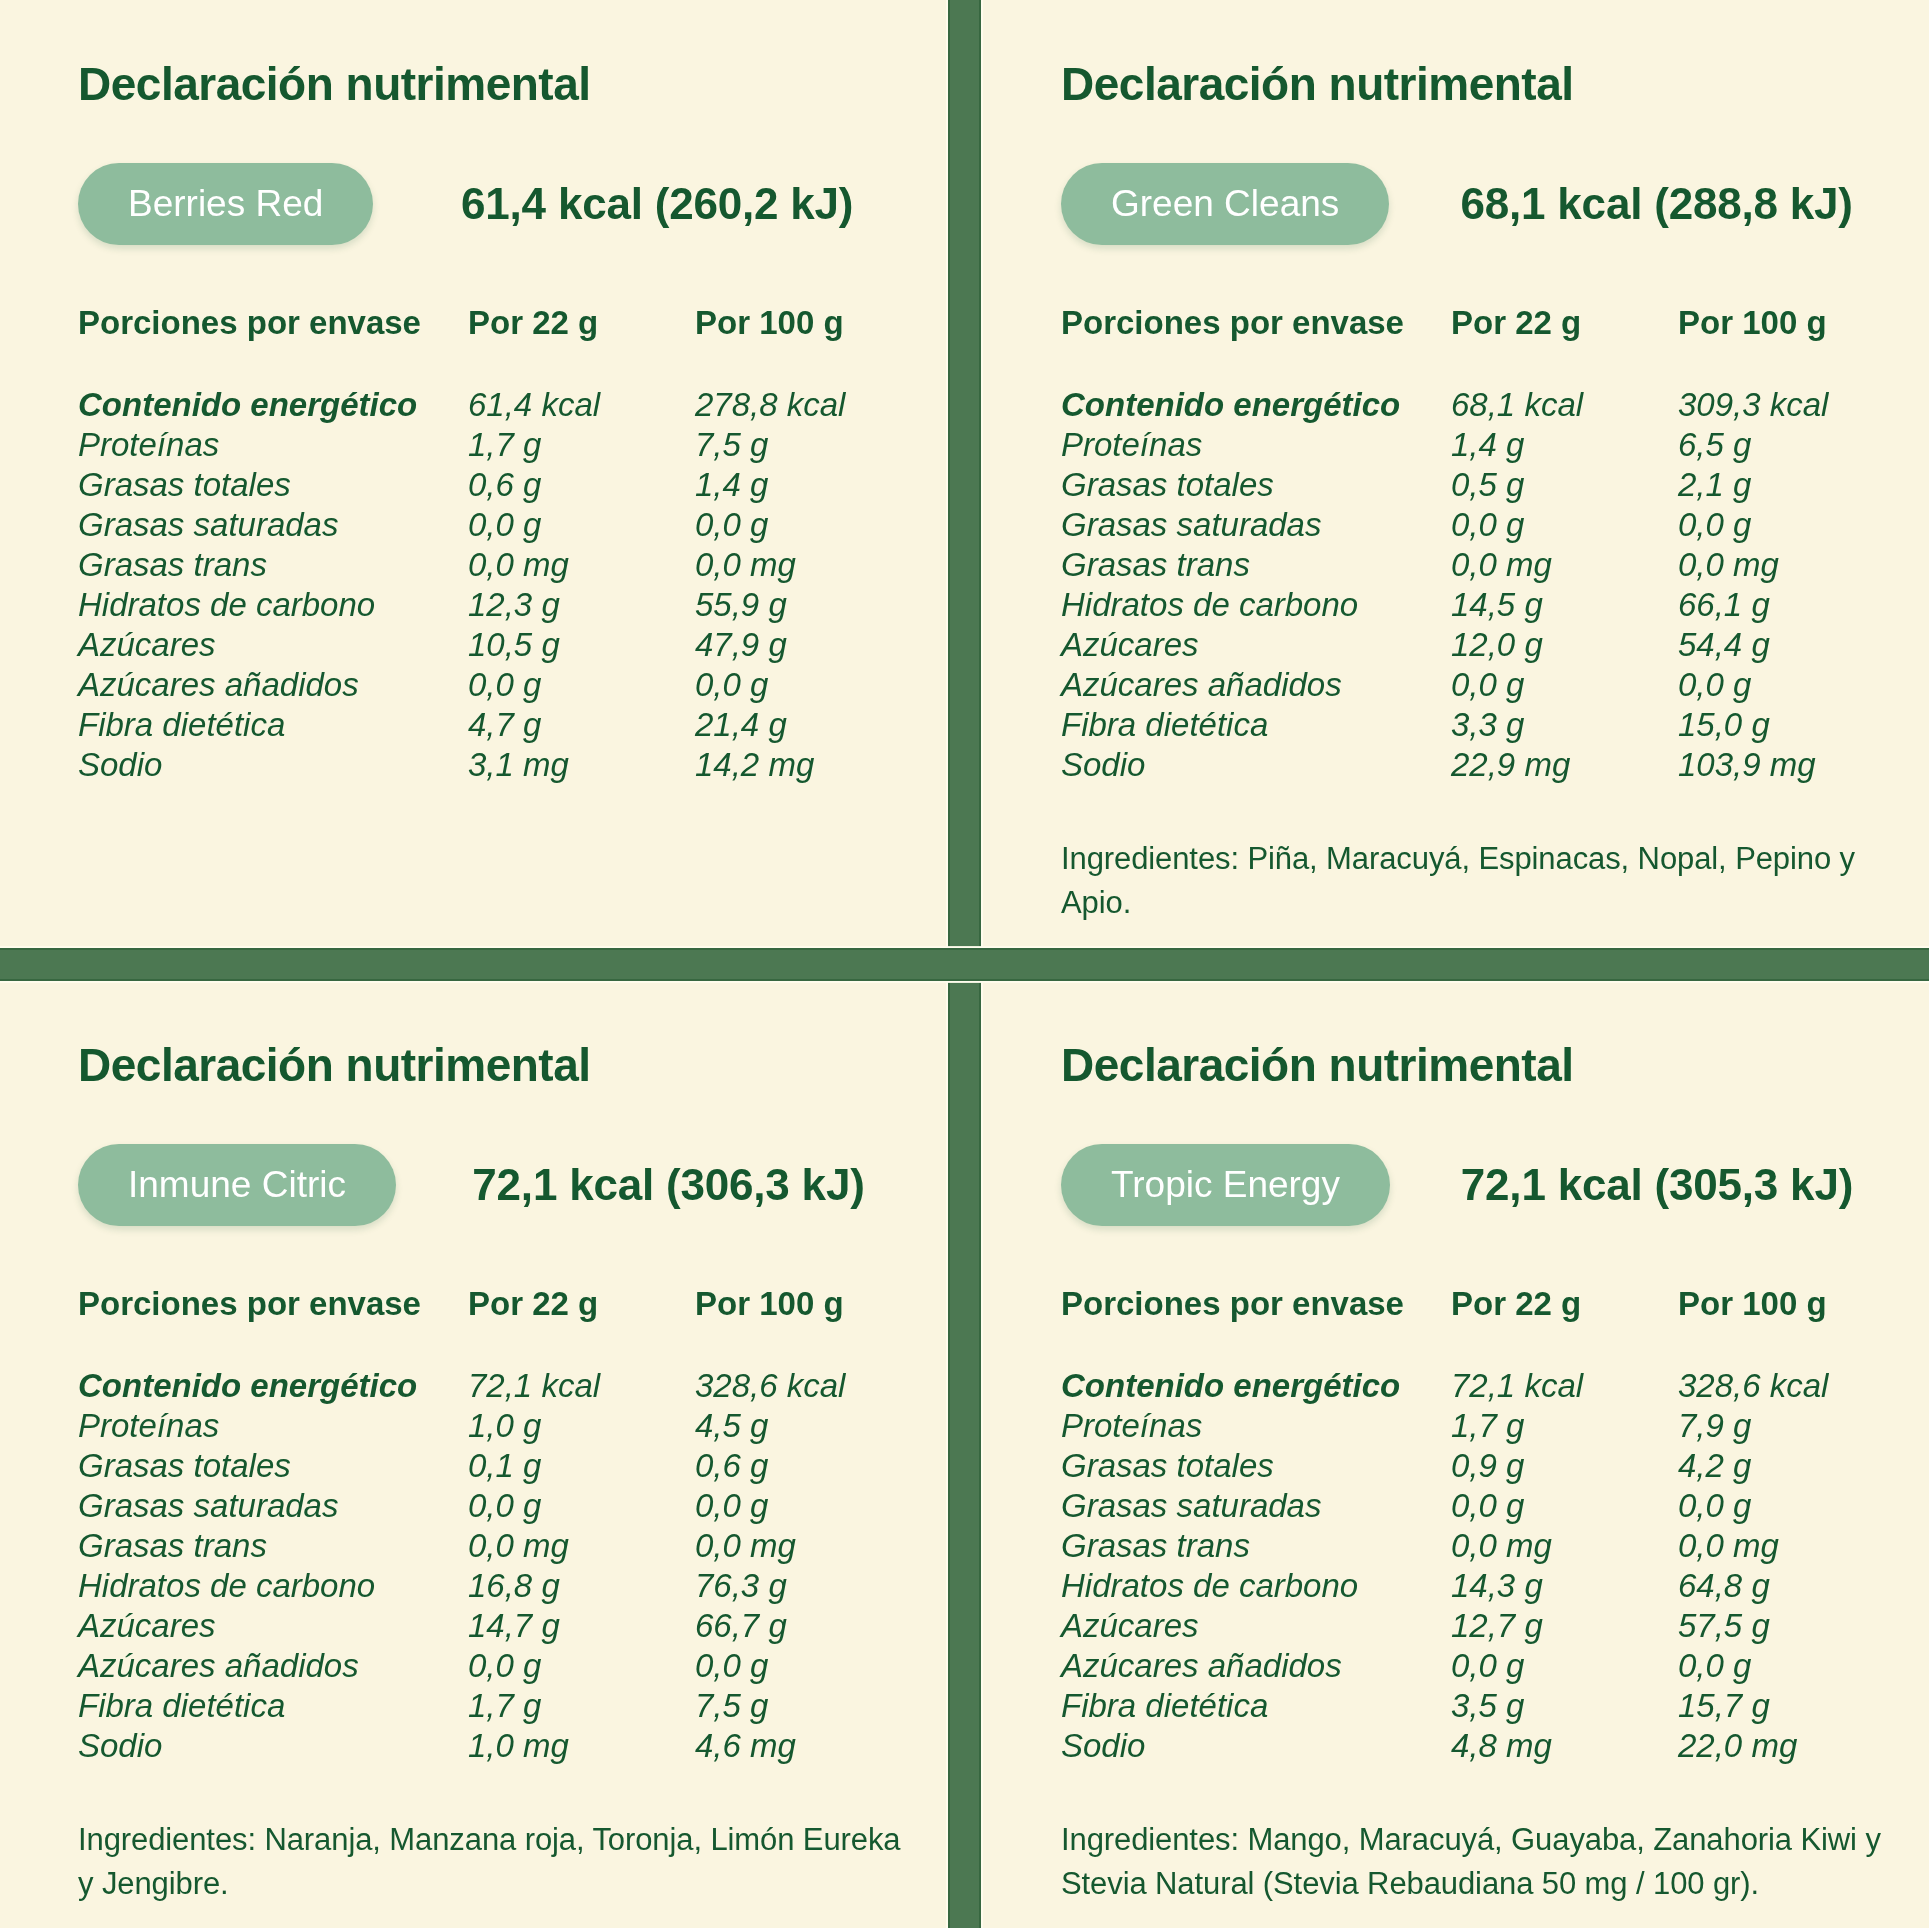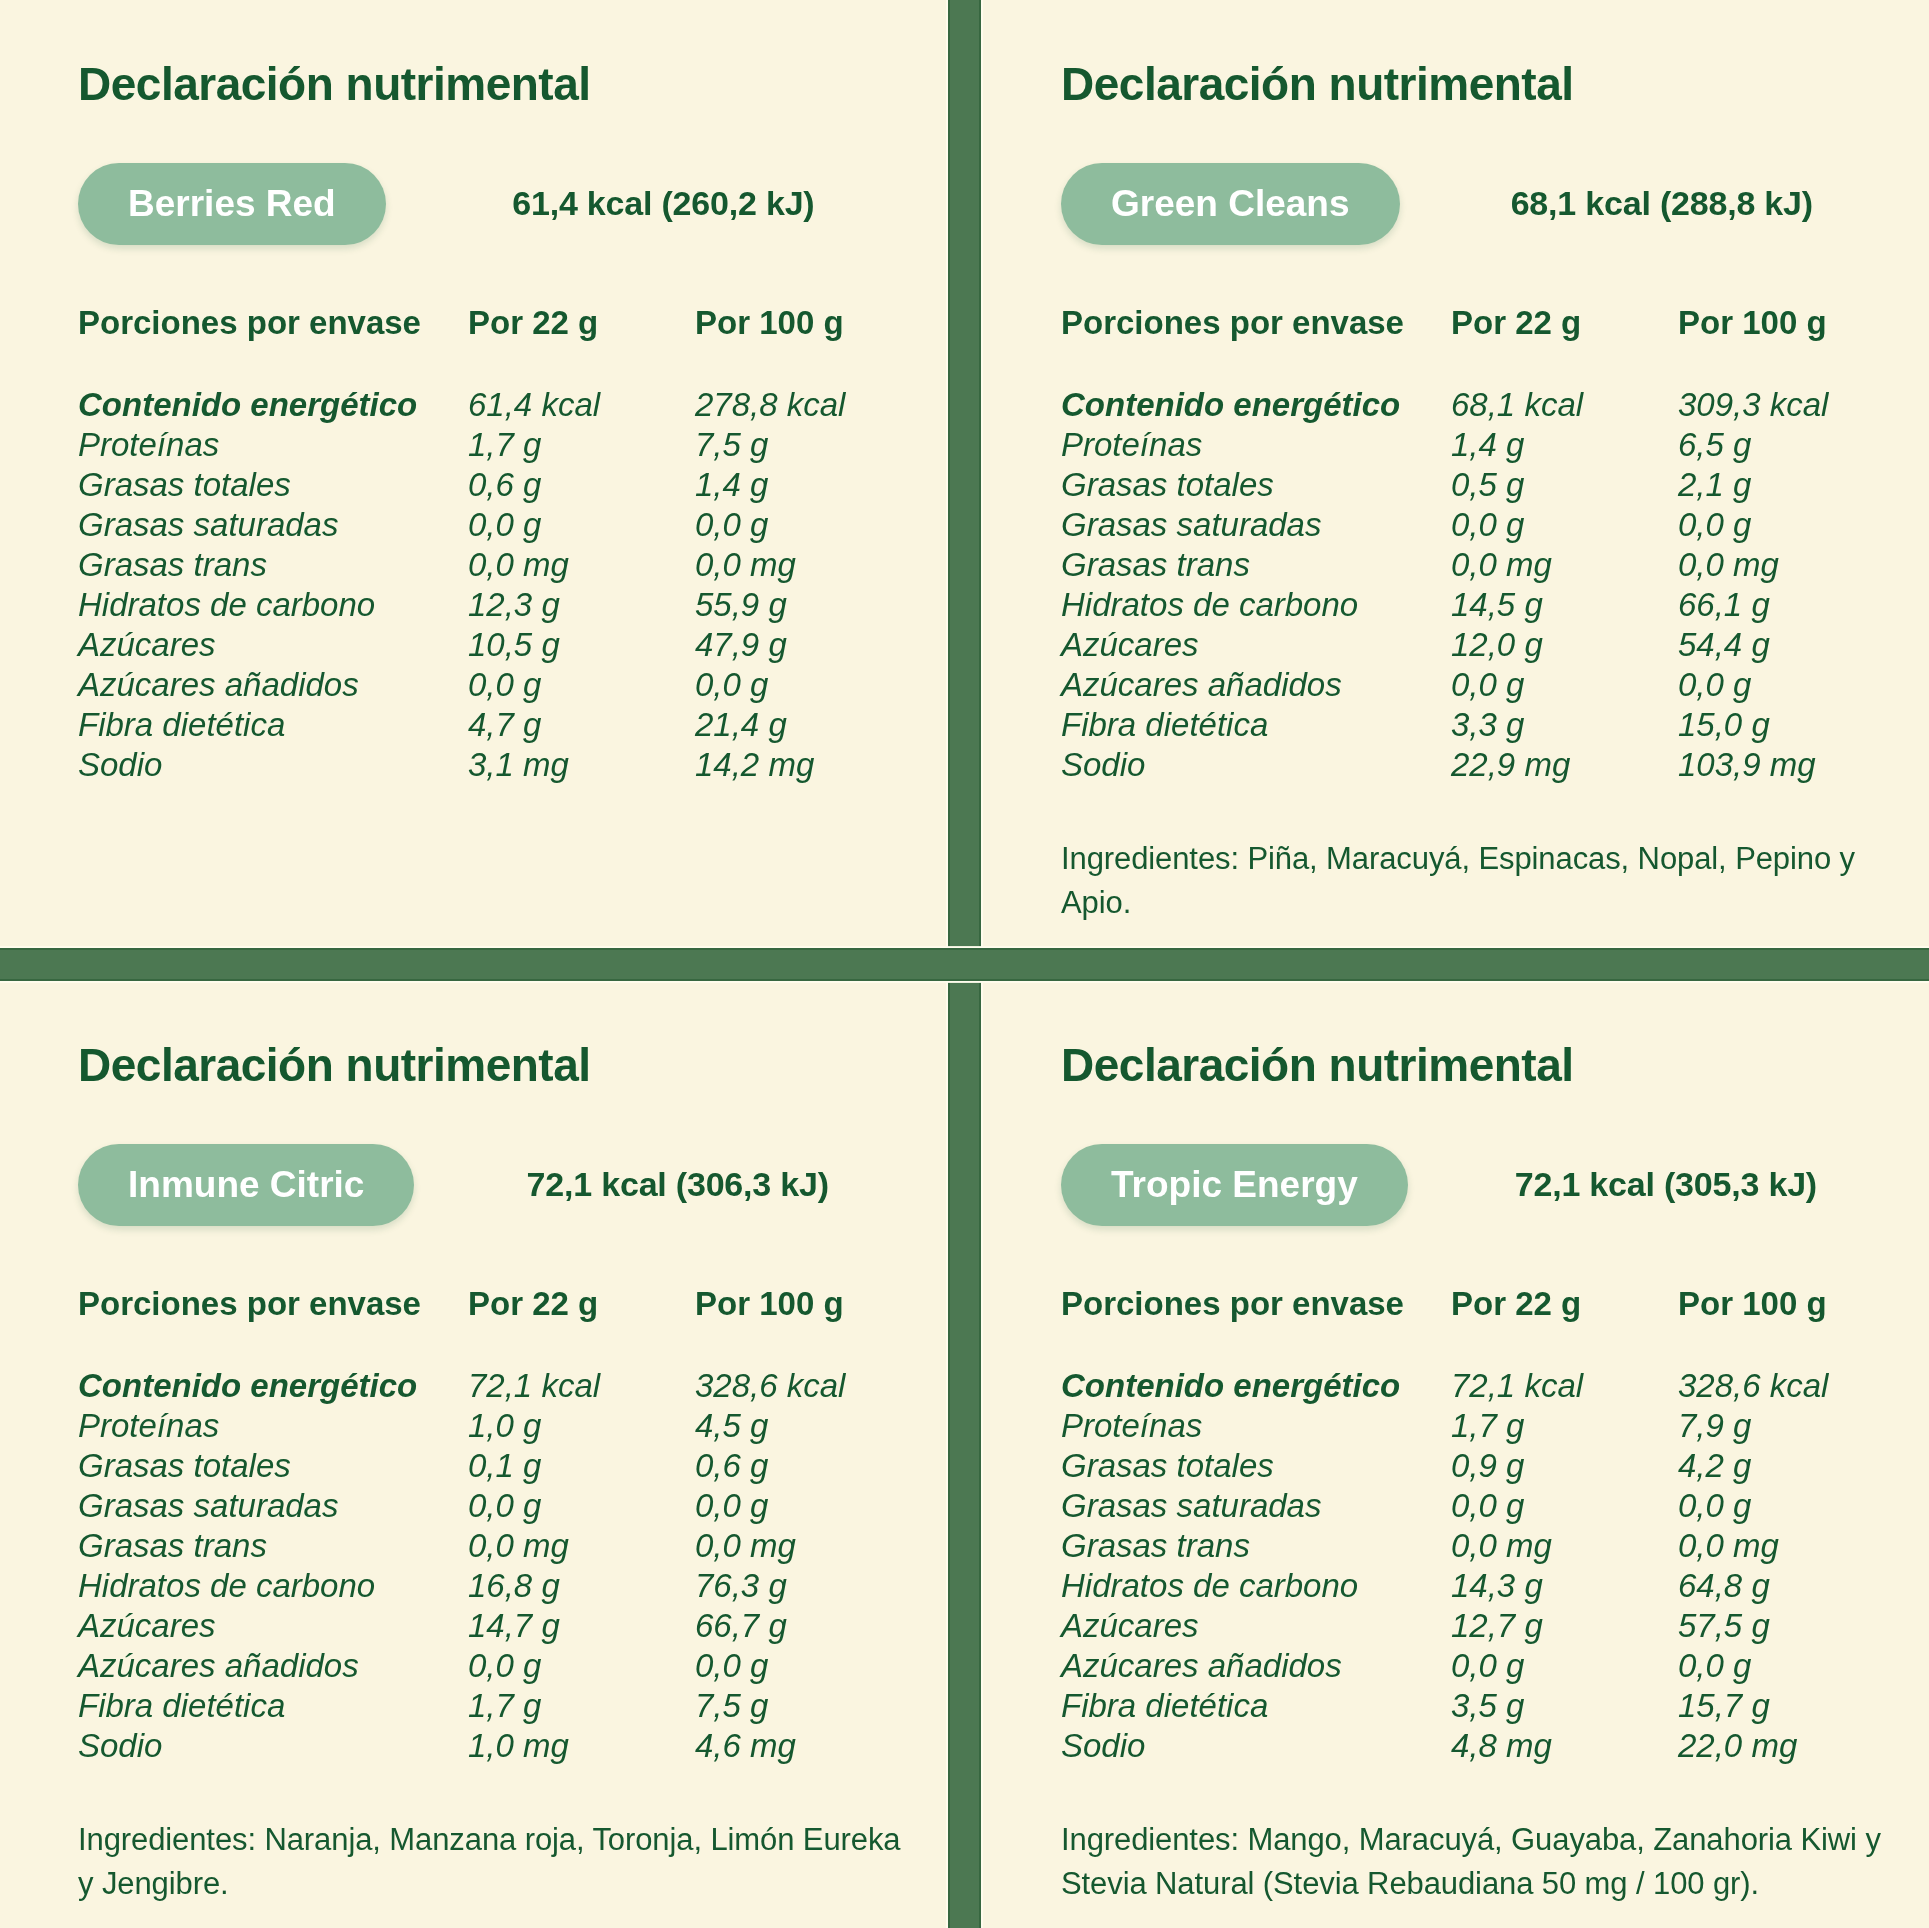--- a/index.html
+++ b/index.html
@@ -41,25 +41,25 @@
   .panel.q3{left:0;top:981px;}
   .panel.q4{left:981px;top:981px;padding-left:80px;}
 
   .title{
     margin:0;font-size:46px;line-height:1.12;font-weight:700;letter-spacing:-0.5px;color:var(--ink);
   }
   .pill-row{display:flex;align-items:center;margin-top:52px;width:863px;}
   .pill{
     height:82px;min-width:265px;padding:0 50px;border-radius:43px;
     background:var(--pill);color:var(--white);
-    font-size:37px;font-weight:700;line-height:82px;text-align:center;
+    font-size:37px;font-weight:400;line-height:82px;text-align:center;
     box-shadow:0 3.7px 7.4px rgba(21,88,47,.15);
     white-space:nowrap;
   }
-  .energy{flex:1;text-align:center;font-size:34px;font-weight:700;letter-spacing:-0.2px;}
+  .energy{flex:1;text-align:center;font-size:44px;font-weight:700;letter-spacing:-0.2px;}
 
   .cols{display:grid;grid-template-columns:1fr 227px 246px;width:863px;align-items:baseline;}
   .thead{margin-top:59px;font-size:33px;}
   .thead .th-label{font-weight:700;}
   .thead .th{font-weight:700;}
 
   .rows{margin-top:43px;width:863px;display:flex;flex-direction:column;font-style:italic;}
   .row{display:grid;grid-template-columns:1fr 227px 246px;font-size:33px;font-weight:500;line-height:40px;}
   .row .label.bold{font-weight:700;}
 

